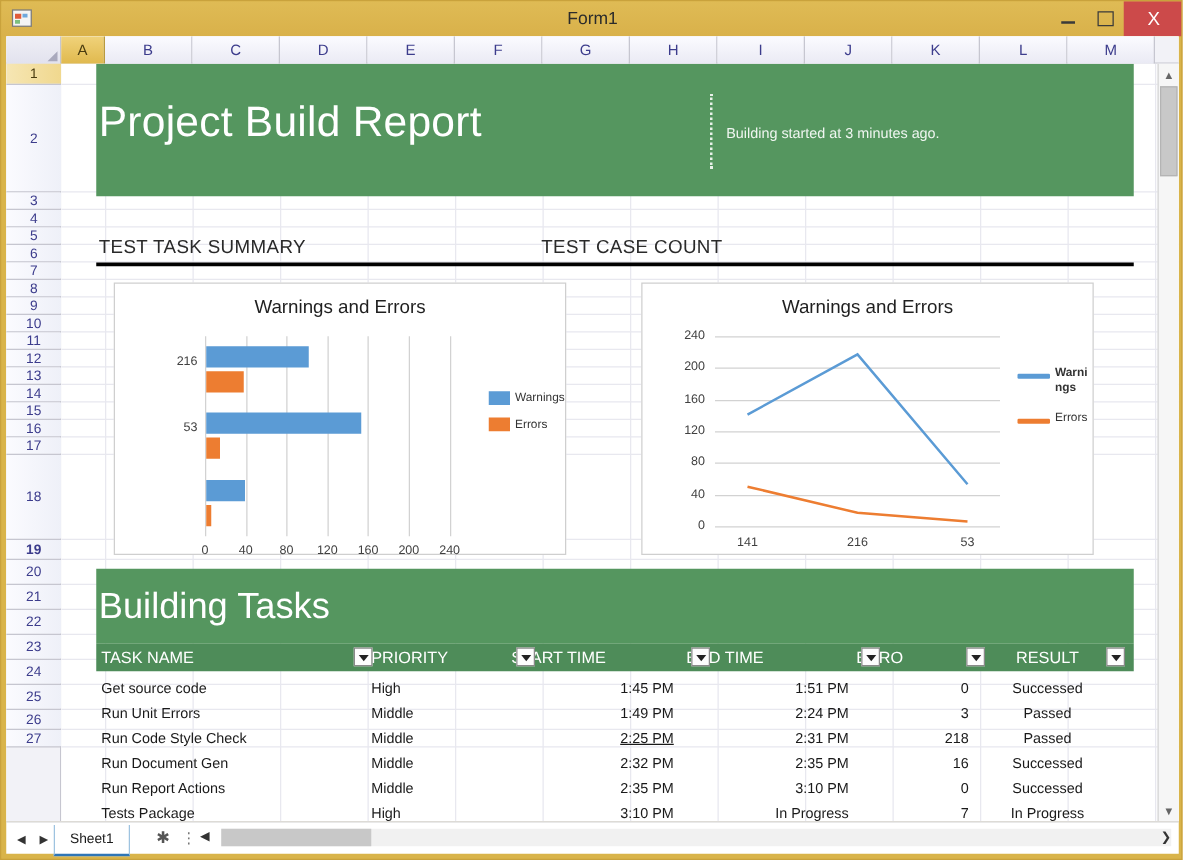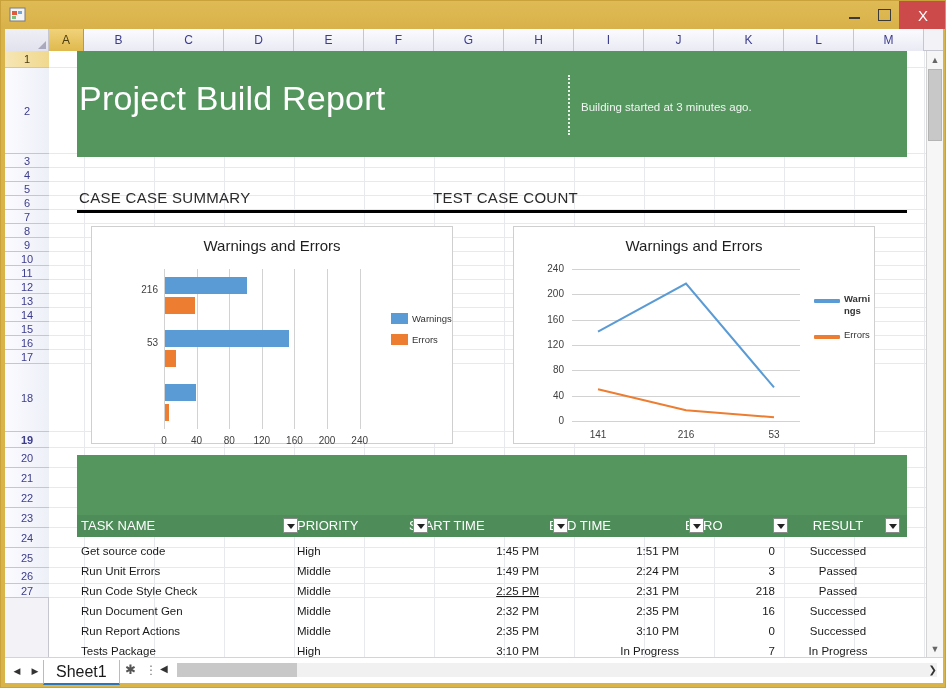--- a/index.html
+++ b/index.html
@@ -102,21 +102,21 @@
   .vthumb{position:absolute;left:1px;top:18px;width:14px;height:72px;background:#c8c8c8;
           border:1px solid #b4b4b4;box-sizing:border-box;cursor:pointer;}
 
   
   .bottombar{position:absolute;left:4px;top:656px;width:938px;height:26px;background:#fff;
              border-top:1px solid #d4d4d4;box-sizing:border-box;}
   .tabnav{position:absolute;left:4px;top:4px;display:flex;gap:2px;}
   .navbtn{width:16px;height:18px;display:flex;align-items:center;justify-content:center;
           font-size:9px;color:#333;cursor:pointer;}
   .sheettab{position:absolute;left:38px;top:2px;height:23px;line-height:23px;padding:0 12px;
-            font-size:16px;color:#1a1a1a;background:#fff;border:1px solid #9ec3e0;
+            font-size:11px;color:#1a1a1a;background:#fff;border:1px solid #9ec3e0;
             border-bottom:2px solid #2e75b6;border-top:none;cursor:pointer;}
   .addsheet{position:absolute;left:120px;top:4px;font-size:13px;color:#555;cursor:pointer;}
   .tabdots{position:absolute;left:140px;top:5px;font-size:12px;color:#777;}
   .hscroll-left{position:absolute;left:155px;top:5px;font-size:10px;color:#333;cursor:pointer;}
   .hthumb{position:absolute;left:172px;top:5px;width:120px;height:14px;background:#c8c8c8;
           cursor:pointer;}
   .htrack{position:absolute;left:172px;top:5px;width:760px;height:14px;background:#f1f1f1;}
   .hscroll-right{position:absolute;right:6px;top:6px;font-size:10px;color:#333;cursor:pointer;}
 
   
@@ -132,20 +132,21 @@
 
   <div class="titlebar">
     <span class="app-icon">
       <svg width="18" height="18" viewBox="0 0 18 18">
         <rect x="1" y="2" width="15" height="13" fill="#f4f4f4" stroke="#7a7a7a"></rect>
         <rect x="3" y="5" width="5" height="4" fill="#e05b3a"></rect>
         <rect x="9" y="5" width="4" height="3" fill="#6fa8dc"></rect>
         <rect x="3" y="10" width="4" height="3" fill="#7dbf7d"></rect>
       </svg>
     </span>
+    <div class="title-text">Form1</div>
     <div class="winbtns">
       <div class="wbtn">
           <i class="mini-dash"></i>
         </div>
       <div class="wbtn">
           <i class="maxi-sq"></i>
         </div>
       <div class="wbtn close">X</div>
     </div>
   </div>
@@ -245,21 +246,21 @@
           <div class="gridline-v" style="left: 735px;"></div>
           <div class="gridline-v" style="left: 805px;"></div>
           <div class="gridline-v" style="left: 875px;"></div>
         </div>
 
       <div class="band hdr-band"></div>
       <div class="report-title">Project Build Report</div>
       <div class="dotted-div"></div>
       <div class="build-note">Building started at 3 minutes ago.</div>
 
-      <div class="sec-label" style="left:30px;top:138px;">CASE CASE SUMMARY</div>
+      <div class="sec-label" style="left:30px;top:138px;">TEST TASK SUMMARY</div>
       <div class="sec-label" style="left:384px;top:138px;">TEST CASE COUNT</div>
       <div class="rule" style="left:28px;top:159px;width:830px;"></div>
 
       <div class="chartbox" style="left:42px;top:175px;width:362px;height:218px;">
         <div class="chart-title">Warnings and Errors</div>
         <div id="bar-chart-inner">
             <div class="tick-v" style="left: 72px; top: 42px; height: 160px;"></div>
             <div class="axis-lbl" style="left: 63px; top: 208px; width: 18px; text-align: center;">0</div>
             <div class="tick-v" style="left: 104.615px; top: 42px; height: 160px;"></div>
             <div class="axis-lbl" style="left: 95.6154px; top: 208px; width: 18px; text-align: center;">40</div>
@@ -313,20 +314,21 @@
               <polyline points="84,162.33333333333334 172,183.23333333333335 260,190.2" fill="none" stroke="#ed7d31" stroke-width="2"></polyline>
             </svg>
             <div class="legend-line" style="background: rgb(91, 155, 213); left: 300px; top: 72px;"></div>
             <div class="legend-tx" style="left: 330px; top: 66px; width: 26px; line-height: 12px; font-weight: bold;">Warni<br>ngs</div>
             <div class="legend-line" style="background: rgb(237, 125, 49); left: 300px; top: 108px;"></div>
             <div class="legend-tx" style="left: 330px; top: 102px; width: 26px;">Errors</div>
           </div>
       </div>
 
       <div class="band tasks-band"></div>
+      <div class="tasks-title">Building Tasks</div>
       <div class="thead"></div>
       <div id="table-head">
           <div class="th" style="left: 32px; width: 200px;">TASK NAME</div>
           <div class="th" style="left: 248px; width: 120px;">PRIORITY</div>
           <div class="th right" style="left: 360px; width: 130px; text-align: left;">START TIME</div>
           <div class="th right" style="left: 500px; width: 130px; text-align: left;">END TIME</div>
           <div class="th right" style="left: 636px; width: 90px; text-align: left;">ERRO</div>
           <div class="th center" style="left: 734px; width: 110px; text-align: center;">RESULT</div>
           <div class="filter-btn" style="left: 234px;"></div>
           <div class="filter-btn" style="left: 364px;"></div>

